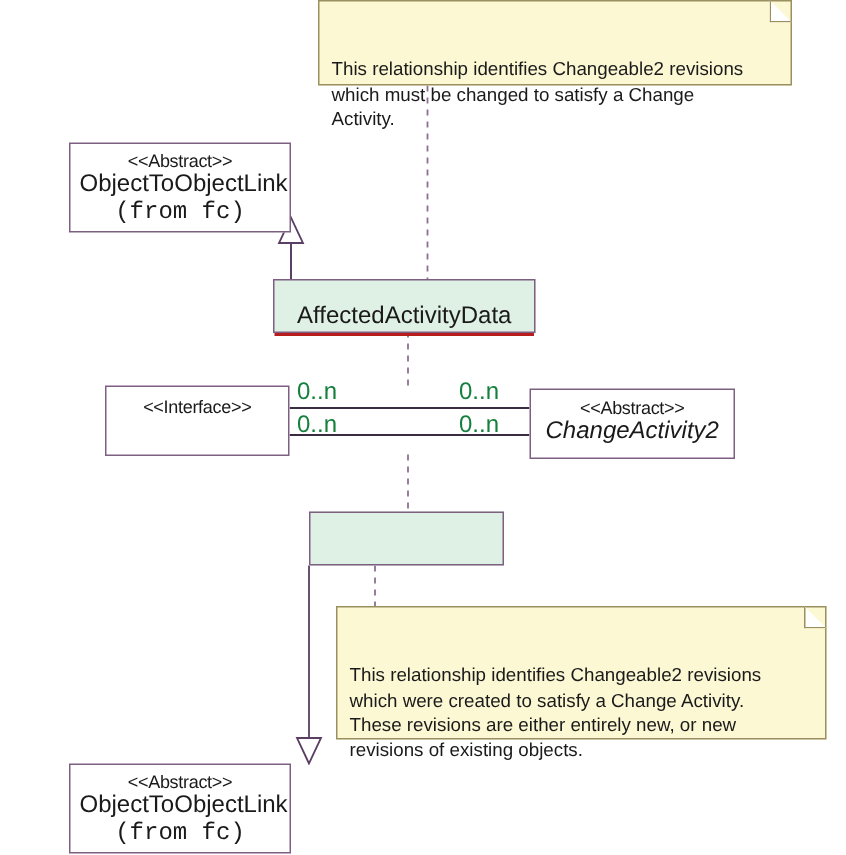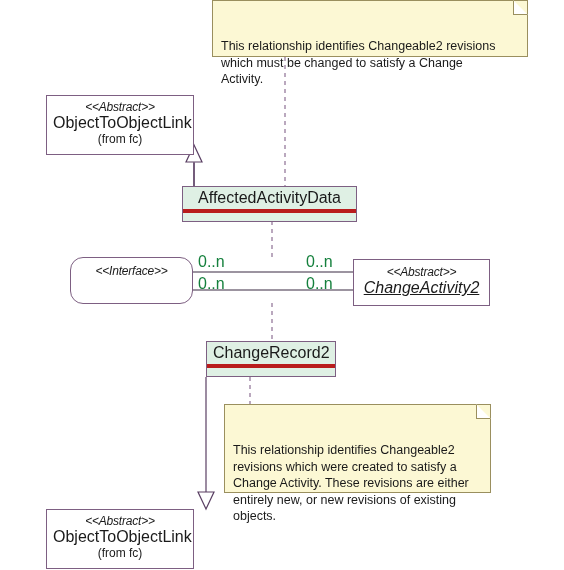--- a/index.html
+++ b/index.html
@@ -36,44 +36,45 @@
     background: #ffffff;
     text-align: center;
     line-height: 1.12;
   }
   .uml-box.filled { background: #dff0e4; }
   .uml-box .name-compartment {
     box-sizing: border-box;
     padding: 3px 6px 4px 6px;
   }
   .uml-box.two-part .name-compartment {
-    border-bottom: 4px solid #b91c1c;
+    border-bottom: 2px solid #b91c1c;
+    margin-top: 13px;
   }
   .uml-box .attr-compartment {
     box-sizing: border-box;
     height: 17px;
   }
   .stereotype {
     display: block;
     font-size: 12px;
     letter-spacing: -0.2px;
     white-space: nowrap;
-    font-style: italic;
   }
   .classname {
     display: block;
     font-size: 16px;
     white-space: nowrap;
   }
-  .classname.abstract-name { font-style: italic; text-decoration: underline; }
+  .classname.abstract-name { font-style: italic; }
   .frompkg {
     display: block;
-    font-size: 12px;
+    font-size: 16px;
     margin-top: 1px;
     white-space: nowrap;
+    font-family: Liberation Mono, monospace;
   }
   
   .uml-note {
     position: absolute;
     box-sizing: border-box;
     background: #fcf8d4;
     border: 1px solid #9a8f5e;
     font-size: 12.5px;
     line-height: 16.5px;
     padding: 4px 20px 4px 8px;
@@ -147,46 +148,43 @@
     </div>
   </div>
 
   <div class="uml-box filled two-part" style="left:182px; top:186px; width:175px; height:36px;">
     <div class="name-compartment" style="padding-top:2px; padding-bottom:2px;">
       <span class="classname">AffectedActivityData</span>
     </div>
     <div class="attr-compartment"></div>
   </div>
 
-  <div class="uml-box" style="left:70px; top:257px; width:123px; height:47px;border-radius:13px;">
+  <div class="uml-box" style="left:70px; top:257px; width:123px; height:47px;">
     <div class="name-compartment" style="padding-top:7px;">
       <span class="stereotype">&lt;&lt;Interface&gt;&gt;</span>
     </div>
   </div>
 
   <div class="uml-box" style="left:353px; top:259px; width:137px; height:47px;">
     <div class="name-compartment" style="padding-top:6px;">
       <span class="stereotype">&lt;&lt;Abstract&gt;&gt;</span>
       <span class="classname abstract-name">ChangeActivity2</span>
     </div>
   </div>
 
   <div class="mult" style="left:198px; top:253px;">0..n</div>
   <div class="mult" style="left:306px; top:253px;">0..n</div>
   <div class="mult" style="left:198px; top:275px;">0..n</div>
   <div class="mult" style="left:306px; top:275px;">0..n</div>
 
   <div class="uml-box filled two-part" style="left:206px; top:341px; width:130px; height:36px;">
-    <div class="name-compartment" style="padding-top:2px; padding-bottom:2px;">
-      <span class="classname">ChangeRecord2</span>
-    </div>
     <div class="attr-compartment"></div>
   </div>
 
-  <div class="uml-note" style="left:224px; top:404px; width:267px; height:89px;">
+  <div class="uml-note" style="left:224px; top:404px; width:327px; height:89px;">
     <span class="note-fold"></span>
     <span>This relationship identifies Changeable2 revisions which were created to satisfy a Change Activity.  These revisions are either entirely new, or new revisions of existing objects.</span>
   </div>
 
   <div class="uml-box" style="left:46px; top:509px; width:148px; height:60px;">
     <div class="name-compartment" style="padding-top:5px;">
       <span class="stereotype">&lt;&lt;Abstract&gt;&gt;</span>
       <span class="classname">ObjectToObjectLink</span>
       <span class="frompkg">(from fc)</span>
     </div>

